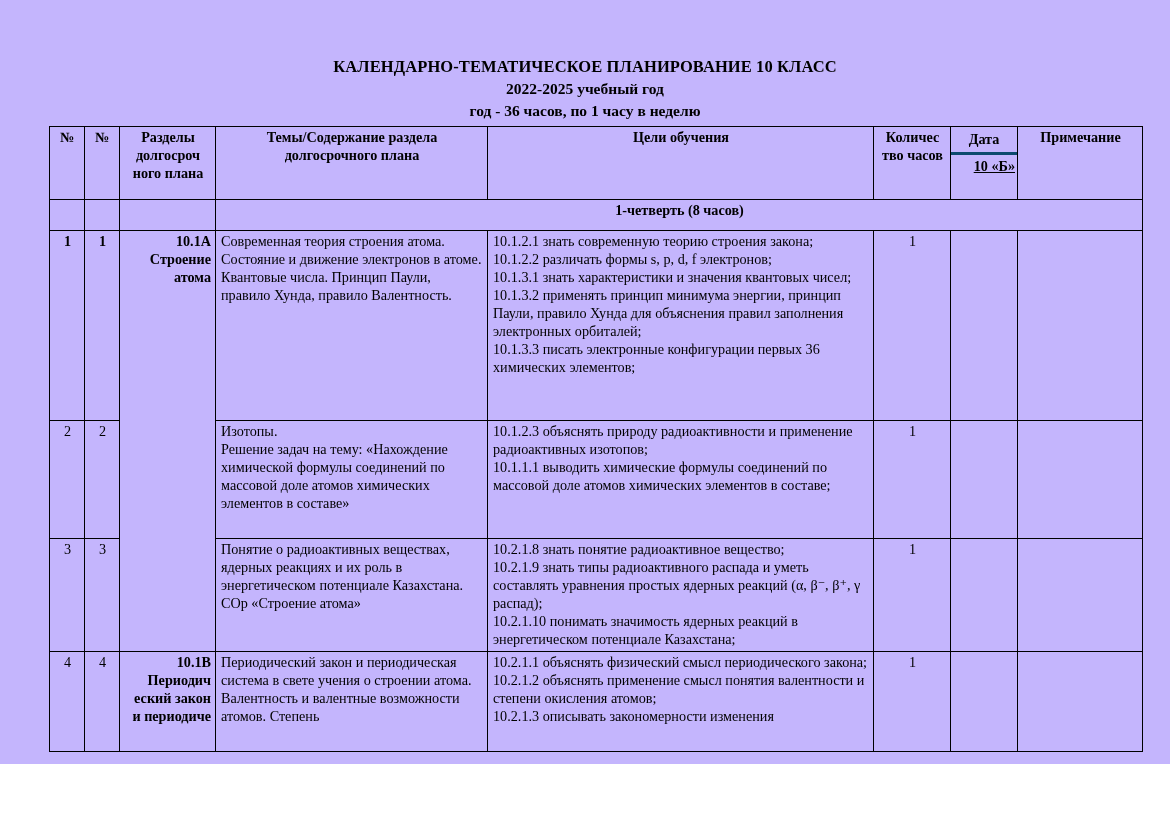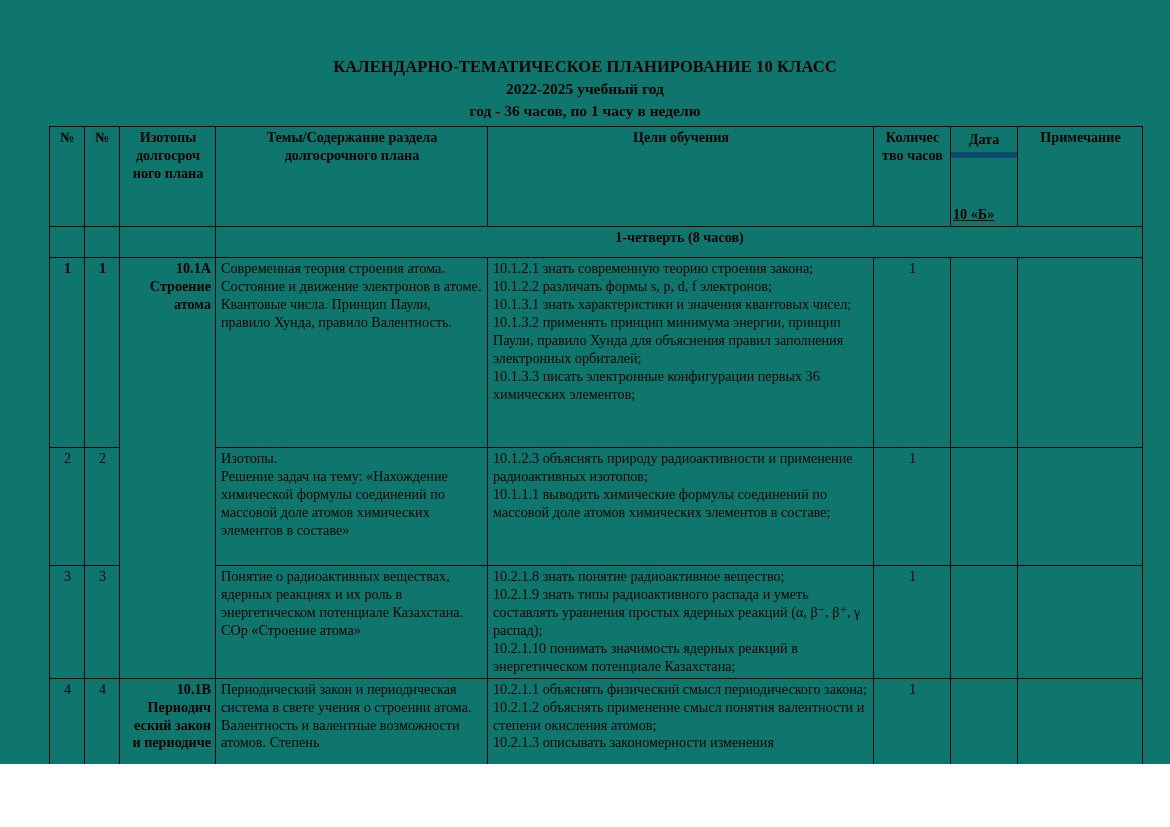--- a/index.html
+++ b/index.html
@@ -11,21 +11,21 @@
     width: 1170px;
     height: 827px;
     font-family: "Liberation Serif", "DejaVu Serif", serif;
     color: #000000;
     overflow: hidden;
   }
   .page {
     position: relative;
     width: 1170px;
     height: 827px;
-    background: #0f766e;
+    background: #c4b5fd;
   }
   .title-block {
     padding-top: 56px;
     text-align: center;
   }
   .title-main {
     font-size: 16.5px;
     font-weight: bold;
     letter-spacing: 0.1px;
     line-height: 1.32;
@@ -64,30 +64,29 @@
   col.c-note  { width: 125px; }
 
   .th {
     text-align: center;
     font-weight: bold;
     padding-top: 4px;
     line-height: 1.28;
   }
   .th-tall { height: 68px; }
   .date-head-top {
-    border-bottom: 6px solid #0c4a6e;
+    border-bottom: 3px solid #0c4a6e;
     text-align: center;
     font-weight: bold;
     padding: 4px 2px 3px 2px;
   }
   .date-head-bot {
-    text-align: left;
+    text-align: right;
     font-weight: bold;
     padding: 3px 2px 2px 2px;
-    margin-top: 45px;
   }
   .date-class {
     text-decoration: underline;
     display: inline-block;
   }
   .nopad { padding: 0 !important; }
 
   .quarter-row td { height: 26px; }
   .quarter-cell {
     text-align: center;
@@ -137,21 +136,21 @@
           <col class="c-theme">
         <col class="c-goal">
           <col class="c-hours">
           <col class="c-date">
           <col class="c-note">
       </colgroup>
       <tbody>
         <tr>
           <td class="th th-tall">№</td>
           <td class="th th-tall">№</td>
-          <td class="th th-tall">Изотопы долгосроч ного плана</td>
+          <td class="th th-tall">Разделы долгосроч ного плана</td>
           <td class="th th-tall">Темы/Содержание раздела долгосрочного плана</td>
           <td class="th th-tall">Цели обучения</td>
           <td class="th th-tall">Количес тво часов</td>
           <td class="nopad">
             <div class="date-head-top">Дата</div>
             <div class="date-head-bot"><span class="date-class">10 «Б»</span></div>
           </td>
           <td class="th th-tall">Примечание</td>
         </tr>
 

